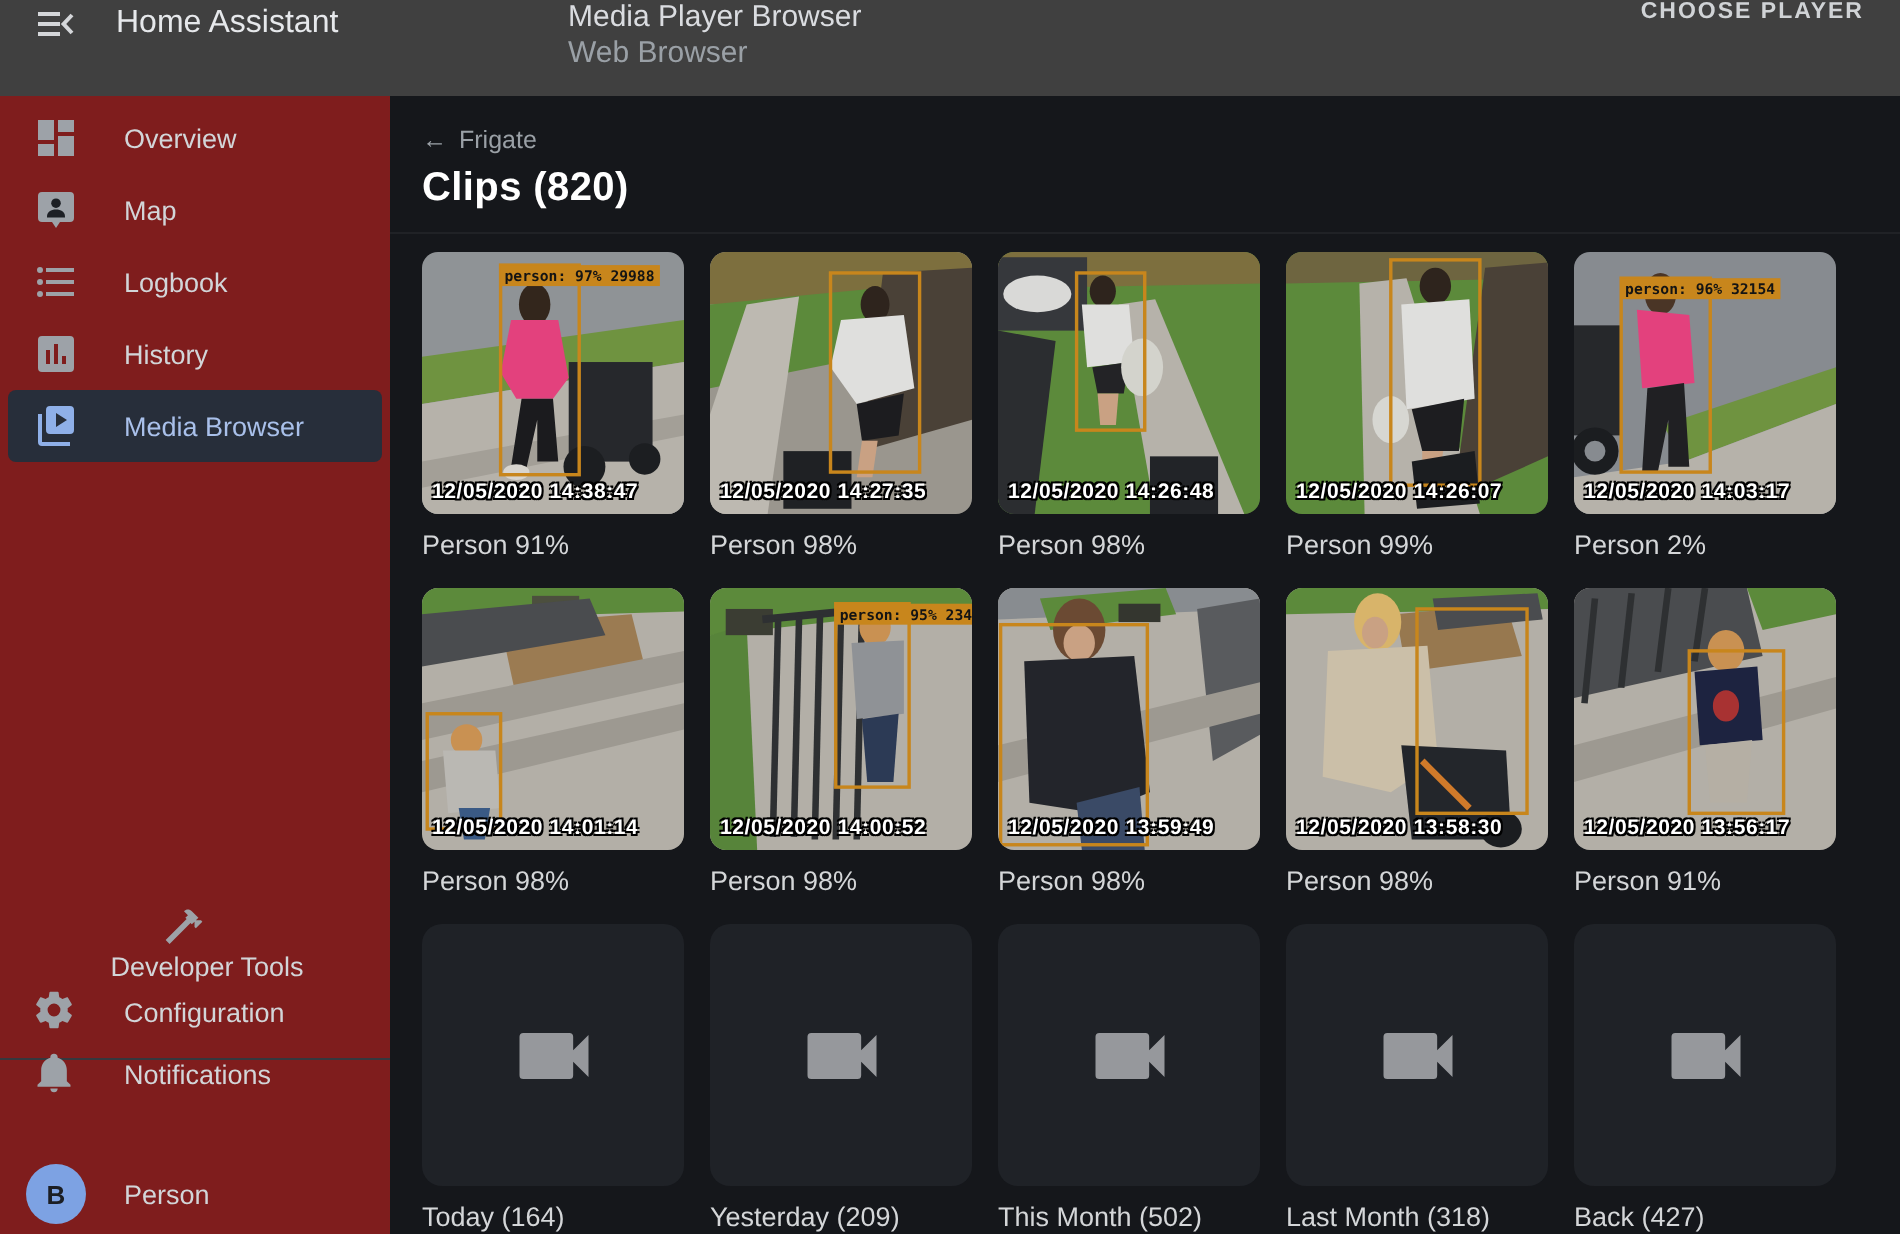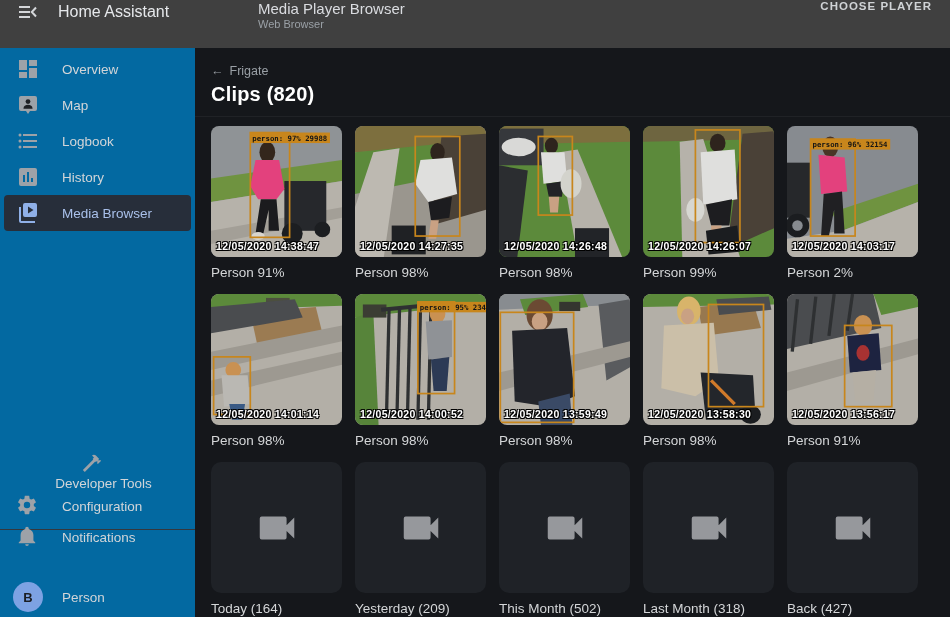--- a/index.html
+++ b/index.html
@@ -5,27 +5,27 @@
   html,body{margin:0;padding:0}
   body{width:950px;height:617px;overflow:hidden;background:#15171b;
        font-family:"Liberation Sans",sans-serif;color:#e8eaed;position:relative}
   
   .topbar{position:absolute;top:0;left:0;right:0;height:48px;background:#404040;
           display:flex;align-items:flex-start;z-index:20}
   .topbar-left{width:195px;min-width:195px;display:flex;align-items:center;
                padding-left:16px;box-sizing:border-box}
   .menu-btn{width:24px;height:24px;color:#d4d6d9;cursor:pointer}
   .app-title{font-size:16px;color:#e6e8eb;margin-left:18px;white-space:nowrap}
-  .toolbar-titles{margin-left:63px;line-height:1.15}
+  .toolbar-titles{margin-left:89px;line-height:1.15}
   .toolbar-title{font-size:15px;color:#dadce0}
-  .toolbar-sub{font-size:11px;color:#9aa0a6;margin-top:1px}
+  .toolbar-sub{font-size:15px;color:#9aa0a6;margin-top:1px}
   .choose-player{margin-left:auto;margin-right:18px;font-size:11.5px;font-weight:700;
                  letter-spacing:1px;color:#d0d3d6;cursor:pointer;white-space:nowrap}
   
-  .sidebar{position:absolute;top:48px;left:0;width:195px;bottom:0;background:#0369a1;z-index:10}
+  .sidebar{position:absolute;top:48px;left:0;width:195px;bottom:0;background:#7f1d1d;z-index:10}
   .side-item{height:36px;display:flex;align-items:center;margin:0 4px;border-radius:4px;
              padding-left:12px;cursor:pointer;color:#d2d5d8;font-size:13.5px}
   .side-item .icn{width:24px;height:24px;color:#9da2a8;flex:0 0 24px;margin-right:22px}
   .side-item.selected{background:#272e3a;color:#a9c0ea}
   .side-item.selected .icn{color:#8fb0e8}
   .side-group-top{position:absolute;top:3px;left:0;right:0}
   .side-item-abs{position:absolute;left:0;right:0}
   .side-divider{position:absolute;left:0;right:0;height:1px;background:#35383e}
   .avatar{width:30px;height:30px;border-radius:50%;background:#7da2e3;color:#1b1e24;
           font-size:13px;font-weight:700;display:flex;align-items:center;justify-content:center;

